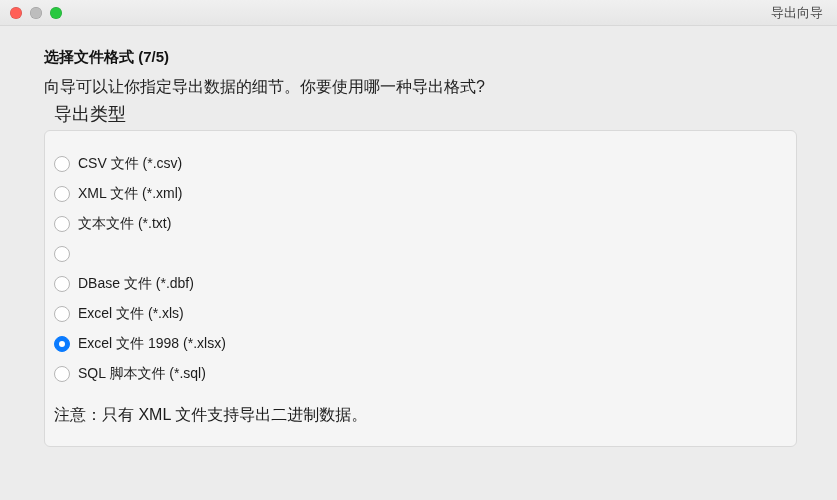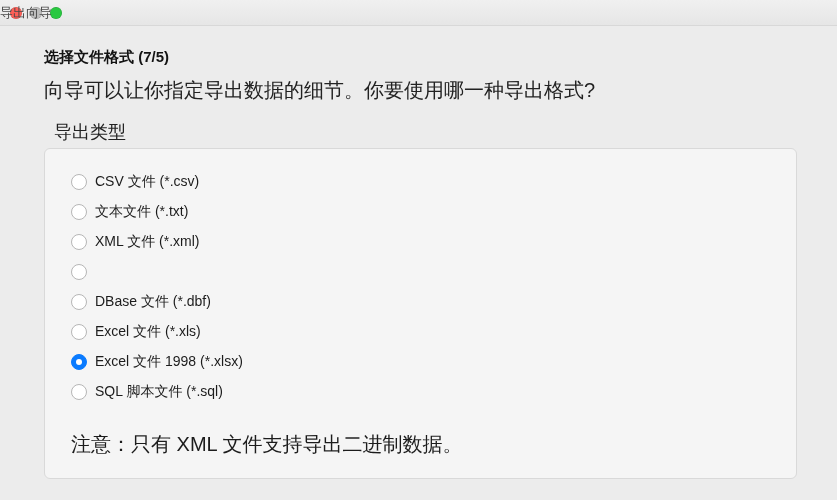--- a/index.html
+++ b/index.html
@@ -25,50 +25,50 @@
   .dot {
     width: 12px; height: 12px; border-radius: 50%;
     box-shadow: inset 0 0 0 0.5px rgba(0,0,0,0.2);
   }
   .dot.red { background: #ff5f57; }
   .dot.yellow { background: #bdbdbd; }
   .dot.green { background: #28c840; }
   .title {
     position: absolute;
     left: 0; right: 14px;
-    text-align: left;
+    text-align: right;
     font-size: 13px;
     color: #4a4a4a;
     pointer-events: none;
   }
   .content {
     padding: 22px 40px 10px 44px;
   }
   .heading {
     font-size: 15px;
     font-weight: 700;
     margin-bottom: 10px;
     color: #131313;
   }
   .subheading {
-    font-size: 20px;
+    font-size: 16px;
     color: #222;
-    margin-bottom: 16px;
+    margin-bottom: 4px;
   }
   .group-label {
     font-size: 18px;
     color: #222;
     margin-left: 10px;
     margin-bottom: 4px;
   }
   .panel {
     background: #f5f5f5;
     border: 1px solid #d9d9d9;
     border-radius: 6px;
-    padding: 18px 26px 20px 26px;
+    padding: 18px 26px 20px 9px;
   }
   .radio-row {
     display: flex;
     align-items: center;
     gap: 8px;
     height: 30px;
     cursor: default;
   }
   .radio {
     appearance: none;
@@ -90,23 +90,23 @@
     width: 6px; height: 6px;
     background: #fff;
     border-radius: 50%;
     transform: translate(-50%, -50%);
   }
   .radio-label {
     font-size: 14px;
     color: #1c1c1c;
   }
   .note {
-    font-size: 20px;
+    font-size: 16px;
     color: #1c1c1c;
-    margin-top: 24px;
+    margin-top: 16px;
   }
 </style>
 </head>
 <body>
 
 <div class="titlebar">
   <div class="traffic">
     <div class="dot red"></div>
     <div class="dot yellow"></div>
     <div class="dot green"></div>
@@ -120,25 +120,25 @@
   <div class="group-label">导出类型</div>
 
   <div class="panel">
     <div id="radio-list">
         <label class="radio-row">
           <input type="radio" name="export_type" class="radio" style="">
           <span class="radio-label">CSV 文件 (*.csv)</span>
         </label>
         <label class="radio-row">
           <input type="radio" name="export_type" class="radio" style="">
-          <span class="radio-label">文本文件 (*.txt)</span>
+          <span class="radio-label">XML 文件 (*.xml)</span>
         </label>
         <label class="radio-row">
           <input type="radio" name="export_type" class="radio" style="">
-          <span class="radio-label">XML 文件 (*.xml)</span>
+          <span class="radio-label">文本文件 (*.txt)</span>
         </label>
         <label class="radio-row">
           <input type="radio" name="export_type" class="radio" style="">
         </label>
         <label class="radio-row">
           <input type="radio" name="export_type" class="radio" style="">
           <span class="radio-label">DBase 文件 (*.dbf)</span>
         </label>
         <label class="radio-row">
           <input type="radio" name="export_type" class="radio" style="">

